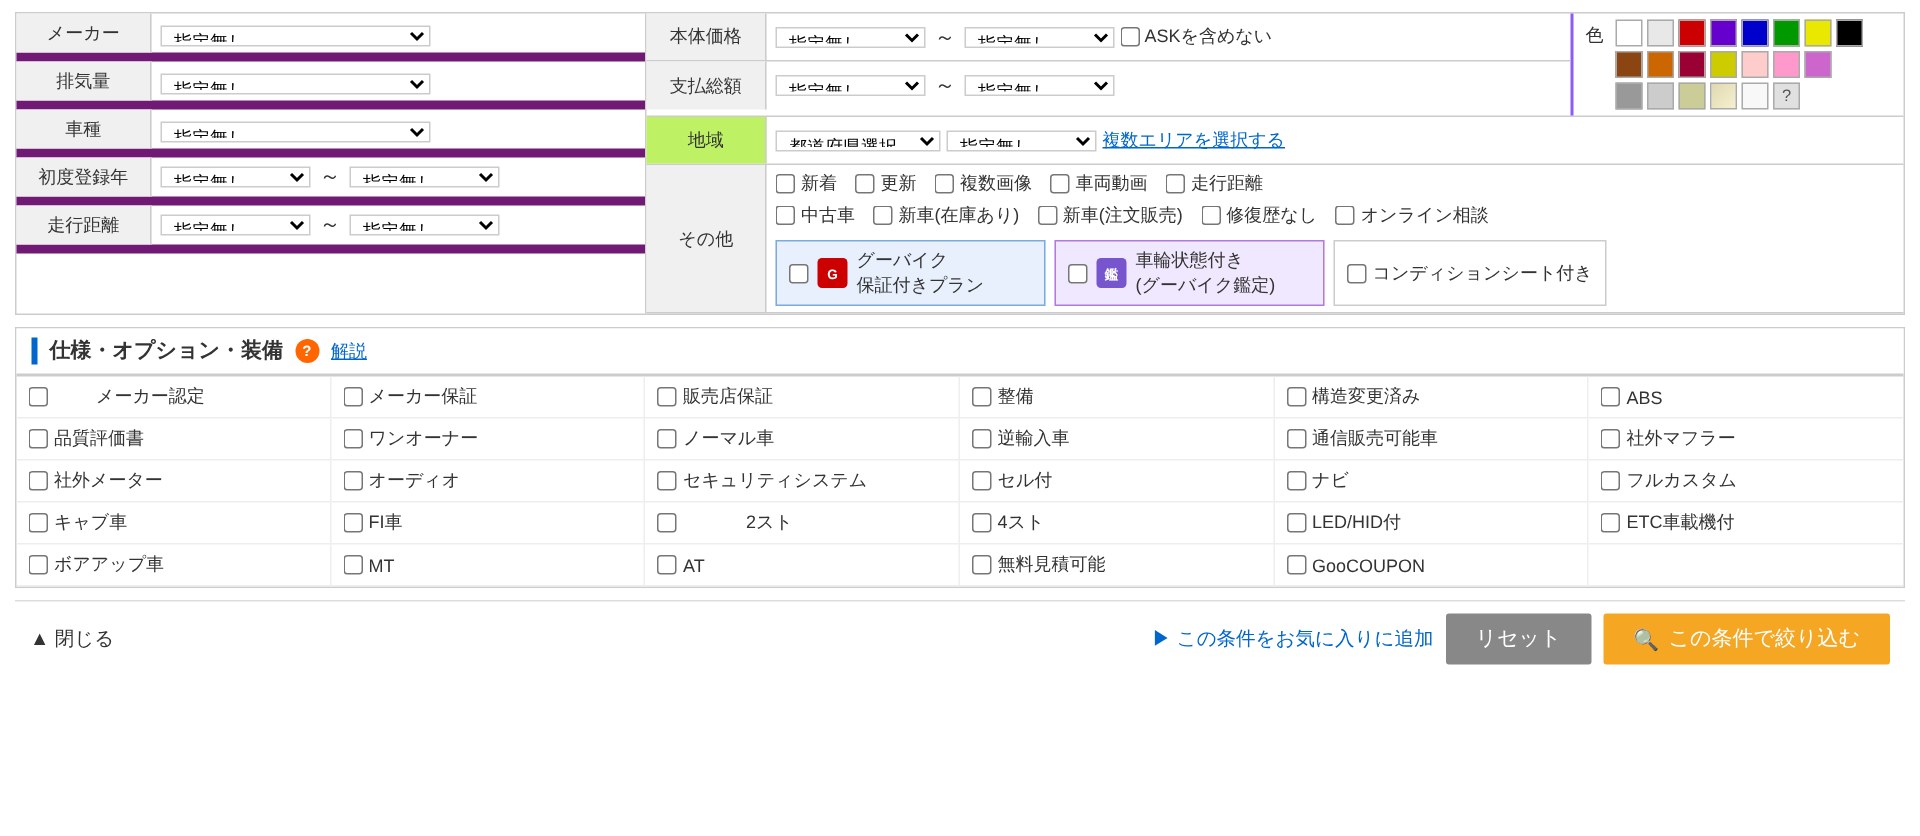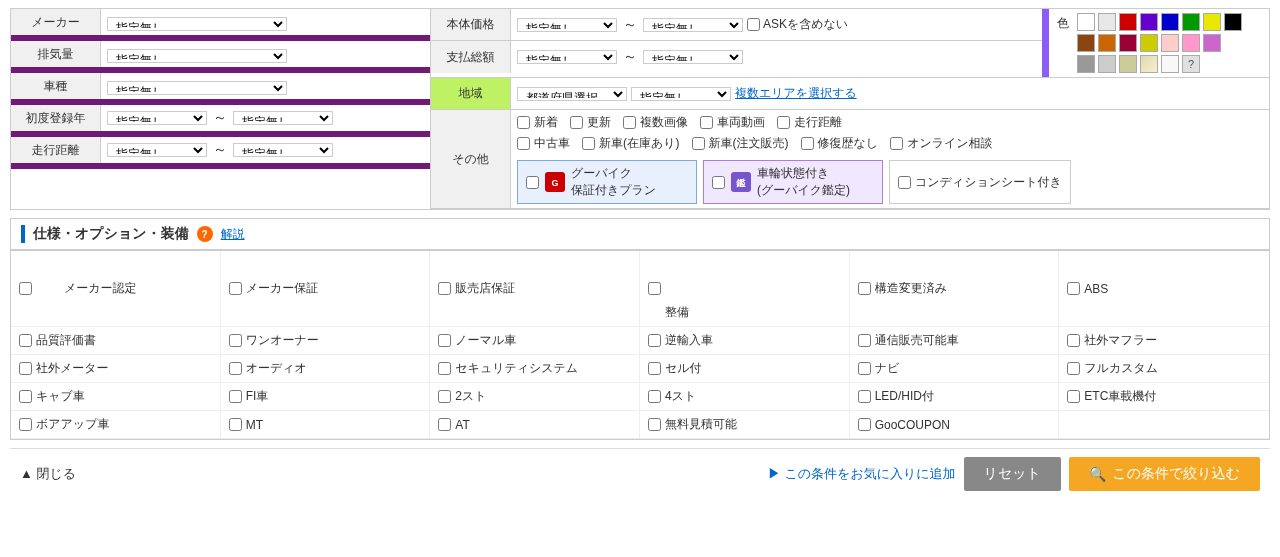--- a/index.html
+++ b/index.html
@@ -458,21 +458,21 @@
             <option>指定無し</option>
           </select>
         </div>
       </div>
     </div>
 
     <div class="right-filters">
 
       <div style="display: flex; border-bottom: 1px solid #ccc;">
 
-        <div style="flex: 1; border-right: 7px solid #8b5cf6;">
+        <div style="flex: 1; border-right: 2px solid #8b5cf6;">
           <div class="right-price-row">
             <div class="price-label">本体価格</div>
             <div class="price-content">
               <select class="filter-select filter-select-sm">
                 <option>指定無し</option>
               </select>
               <span class="tilde">～</span>
               <select class="filter-select filter-select-sm">
                 <option>指定無し</option>
               </select>
@@ -638,21 +638,21 @@
         <div class="specs-cell">
           <input type="checkbox" style="">
           <label style="cursor: pointer;">メーカー保証</label>
         </div>
         <div class="specs-cell">
           <input type="checkbox" style="">
           <label style="cursor: pointer;">販売店保証</label>
         </div>
         <div class="specs-cell">
           <input type="checkbox" style="">
-          <label style="cursor: pointer; margin-top: 48px;">整備</label>
+          <label style="cursor: pointer;">整備</label>
         </div>
         <div class="specs-cell">
           <input type="checkbox" style="">
           <label style="cursor: pointer;">構造変更済み</label>
         </div>
         <div class="specs-cell">
           <input type="checkbox" style="">
           <label style="cursor: pointer;">ABS</label>
         </div>
         <div class="specs-cell">
@@ -706,21 +706,21 @@
         <div class="specs-cell">
           <input type="checkbox" style="">
           <label style="cursor: pointer;">キャブ車</label>
         </div>
         <div class="specs-cell">
           <input type="checkbox" style="">
           <label style="cursor: pointer;">FI車</label>
         </div>
         <div class="specs-cell">
           <input type="checkbox" style="">
-          <label style="cursor: pointer;">2スト</label>
+          <label style="cursor: pointer; margin-left: 42px;">2スト</label>
         </div>
         <div class="specs-cell">
           <input type="checkbox" style="">
           <label style="cursor: pointer;">4スト</label>
         </div>
         <div class="specs-cell">
           <input type="checkbox" style="">
           <label style="cursor: pointer;">LED/HID付</label>
         </div>
         <div class="specs-cell">

